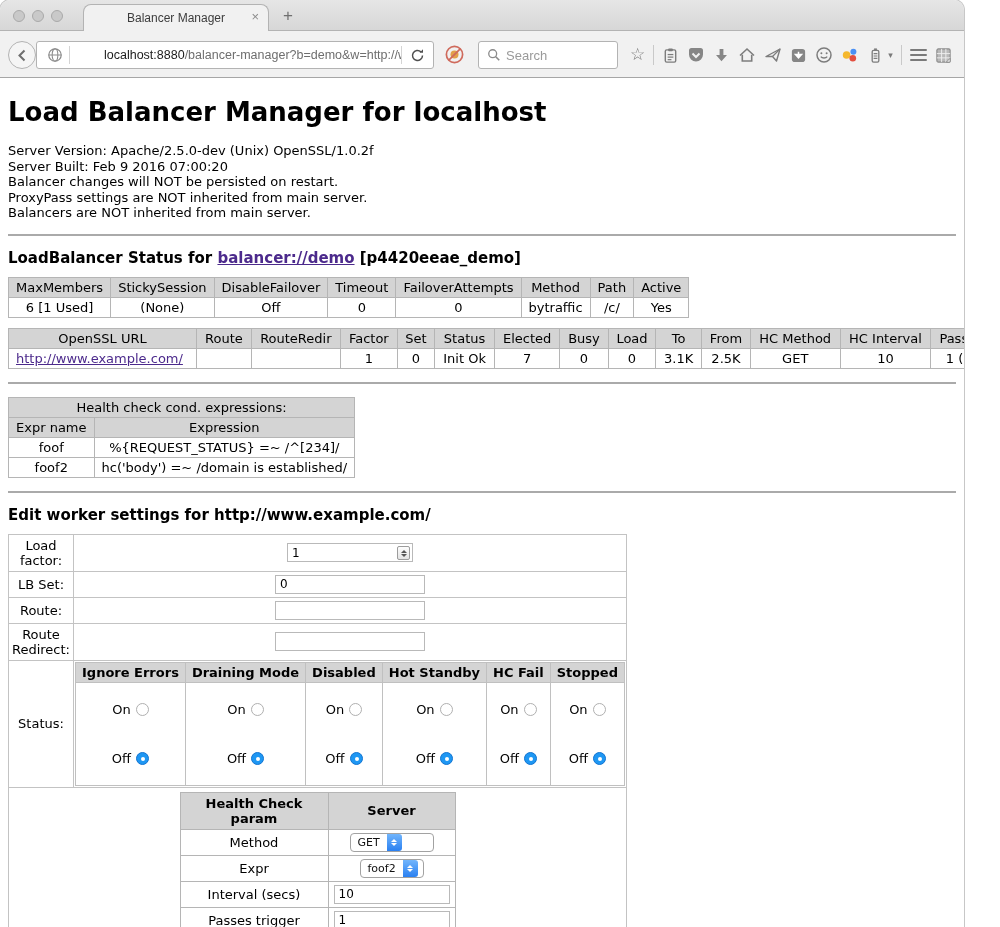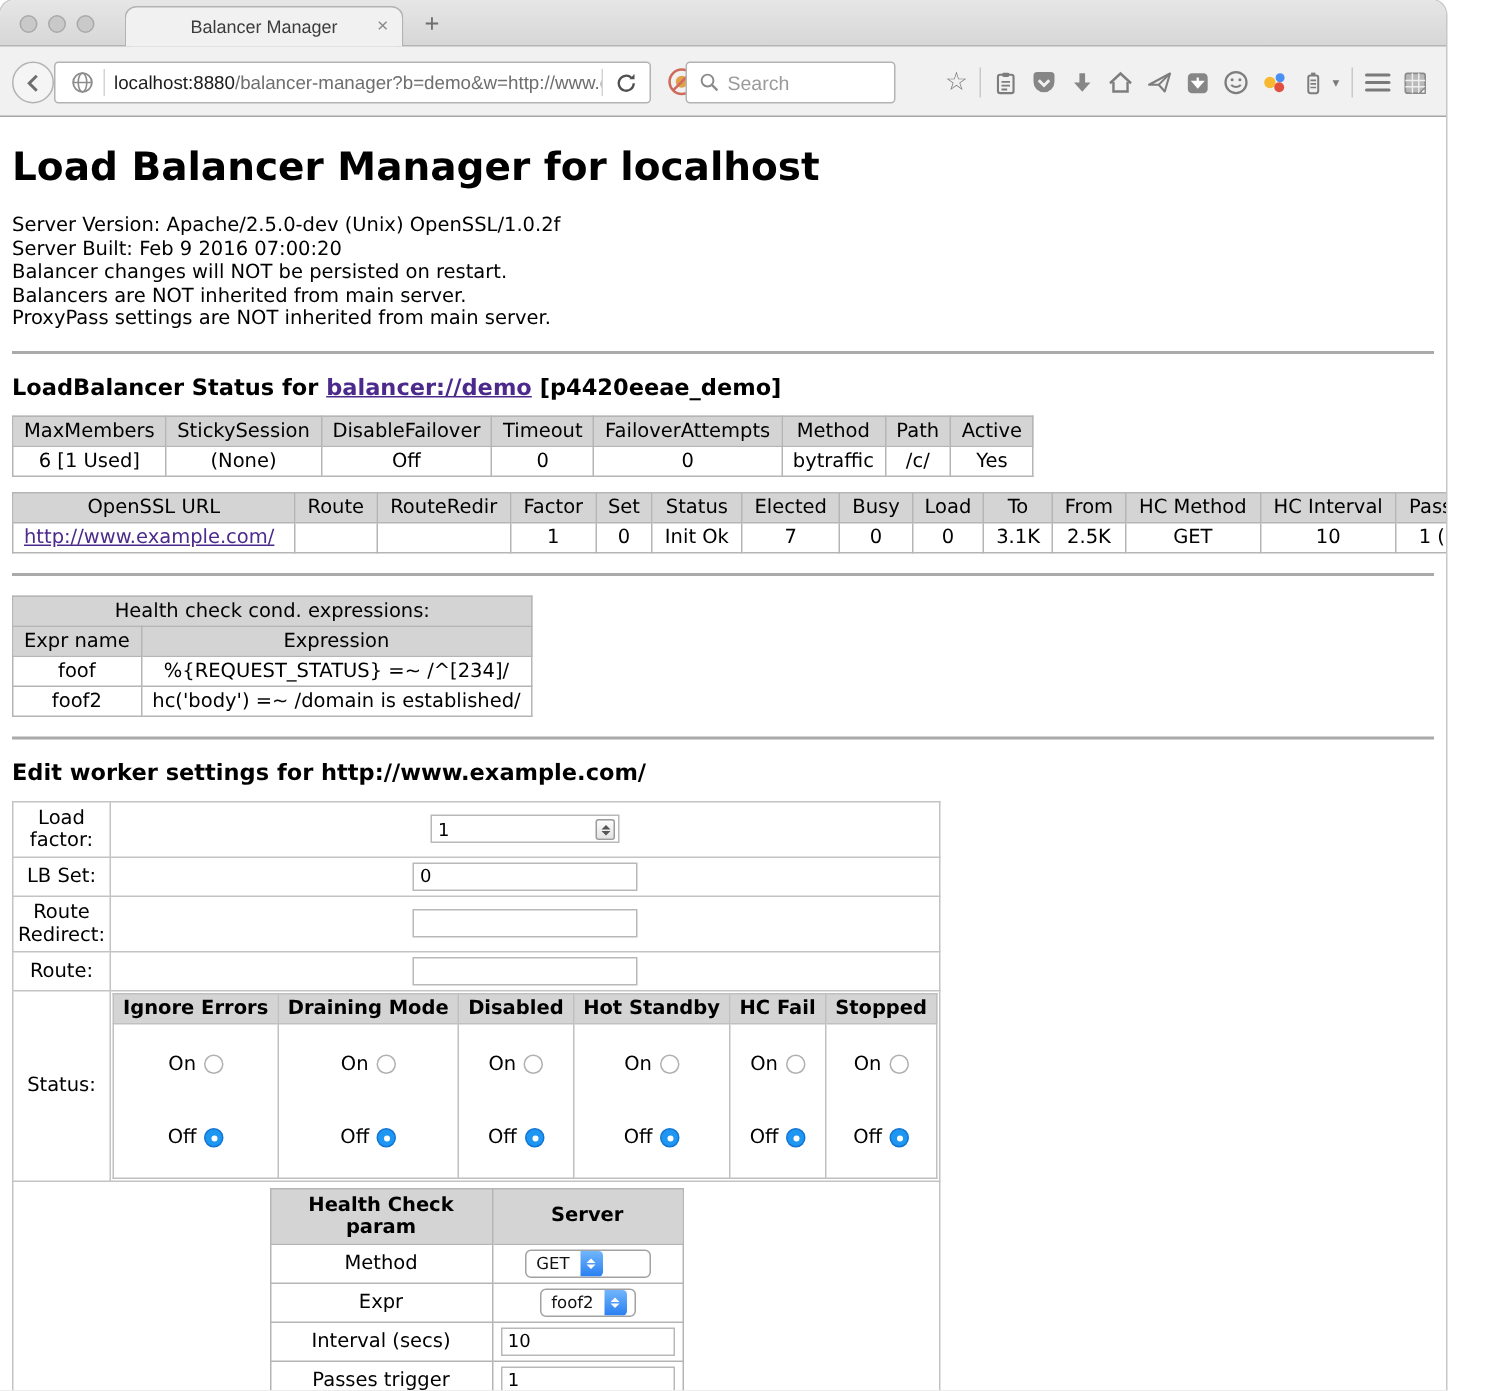--- a/index.html
+++ b/index.html
@@ -27,27 +27,27 @@
   .newtab { position:absolute; top:6px; left:283px; z-index:5; font-size:17px; color:#6f6f6f; font-weight:400; }
 
   .backbtn { position:absolute; top:41px; left:8px; width:28px; height:28px; border-radius:50%;
              background:#f5f5f5; border:1px solid #b3b3b3; display:flex; align-items:center; justify-content:center; z-index:2;
              color:#6e6e6e; font-size:15px; }
   .urlbar { position:absolute; top:41px; left:36px; width:398px; height:28px; background:#fff;
             border:1px solid #b3b3b3; border-radius:3px; display:flex; align-items:center; overflow:hidden; }
   .urlbar .site-icon { margin:0 6px 0 10px; flex:0 0 auto; display:flex; }
   .urlbar .vsep { width:1px; height:18px; background:#d4d4d4; flex:0 0 auto; }
   .url-text { flex:1 1 auto; font-size:12.5px; padding:0 6px; white-space:nowrap; overflow:hidden; }
-  .url-host { color:#1c1c1c; }
+  .url-host { color:#1c1c1c;margin-left:28px; }
   .url-path { color:#6e6e6e; }
   .reload { padding:0 8px; display:flex; flex:0 0 auto; }
 
   .blockicon { position:absolute; top:44px; left:444px; display:flex; }
 
-  .searchbar { position:absolute; top:41px; left:457px; width:140px; height:28px; background:#fff;
+  .searchbar { position:absolute; top:41px; left:478px; width:140px; height:28px; background:#fff;
                border:1px solid #b3b3b3; border-radius:3px; display:flex; align-items:center; }
   .searchbar svg { margin:0 5px 0 8px; flex:0 0 auto; }
   .searchbar input { border:none; outline:none; flex:1; font:13px "Liberation Sans",sans-serif; color:#444; width:90px; background:transparent; }
   .searchbar input::placeholder { color:#9a9a9a; }
 
   .iconrow { position:absolute; top:41px; left:630px; right:6px; height:28px;
              display:flex; align-items:center; gap:8px; }
   .iconrow .sep { width:1px; height:20px; background:#c9c9c9; }
   .glyph { font-size:17px; color:#7a7a7a; line-height:18px; }
   .caret { font-size:9px; color:#7a7a7a; margin-left:-4px; }
@@ -263,22 +263,22 @@
     </div>
   </div>
 
   <div class="content">
     <h1>Load Balancer Manager for localhost</h1>
 
     <div class="server-info">
       <div>Server Version: Apache/2.5.0-dev (Unix) OpenSSL/1.0.2f</div>
       <div>Server Built: Feb 9 2016 07:00:20</div>
       <div>Balancer changes will NOT be persisted on restart.</div>
+      <div>ProxyPass settings are NOT inherited from main server.</div>
       <div>Balancers are NOT inherited from main server.</div>
-      <div>ProxyPass settings are NOT inherited from main server.</div>
     </div>
 
     <hr>
 
     <h3><span>LoadBalancer Status for </span><a class="plink" href="#">balancer://demo</a><span> [p4420eeae_demo]</span></h3>
 
     <table class="data">
       <tbody>
       <tr>
         <th>MaxMembers</th>
@@ -377,25 +377,25 @@
                   <i class="up"></i>
                   <i class="dn"></i>
                 </span></span>
         </td>
       </tr>
       <tr>
         <td class="flbl">LB Set:</td>
         <td class="fval"><input class="txt w150" value="0" style=""></td>
       </tr>
       <tr>
+        <td class="flbl">Route:</td>
+        <td class="fval"><input class="txt w150" value="" style=""></td>
+      </tr>
+      <tr>
         <td class="flbl">Route Redirect:</td>
-        <td class="fval"><input class="txt w150" value="" style=""></td>
-      </tr>
-      <tr>
-        <td class="flbl">Route:</td>
         <td class="fval"><input class="txt w150" value="" style=""></td>
       </tr>
       <tr>
         <td class="flbl">Status:</td>
         <td class="nestcell">
           <table class="status">
             <tbody>
             <tr>
               <th>Ignore Errors</th>
               <th>Draining Mode</th>

